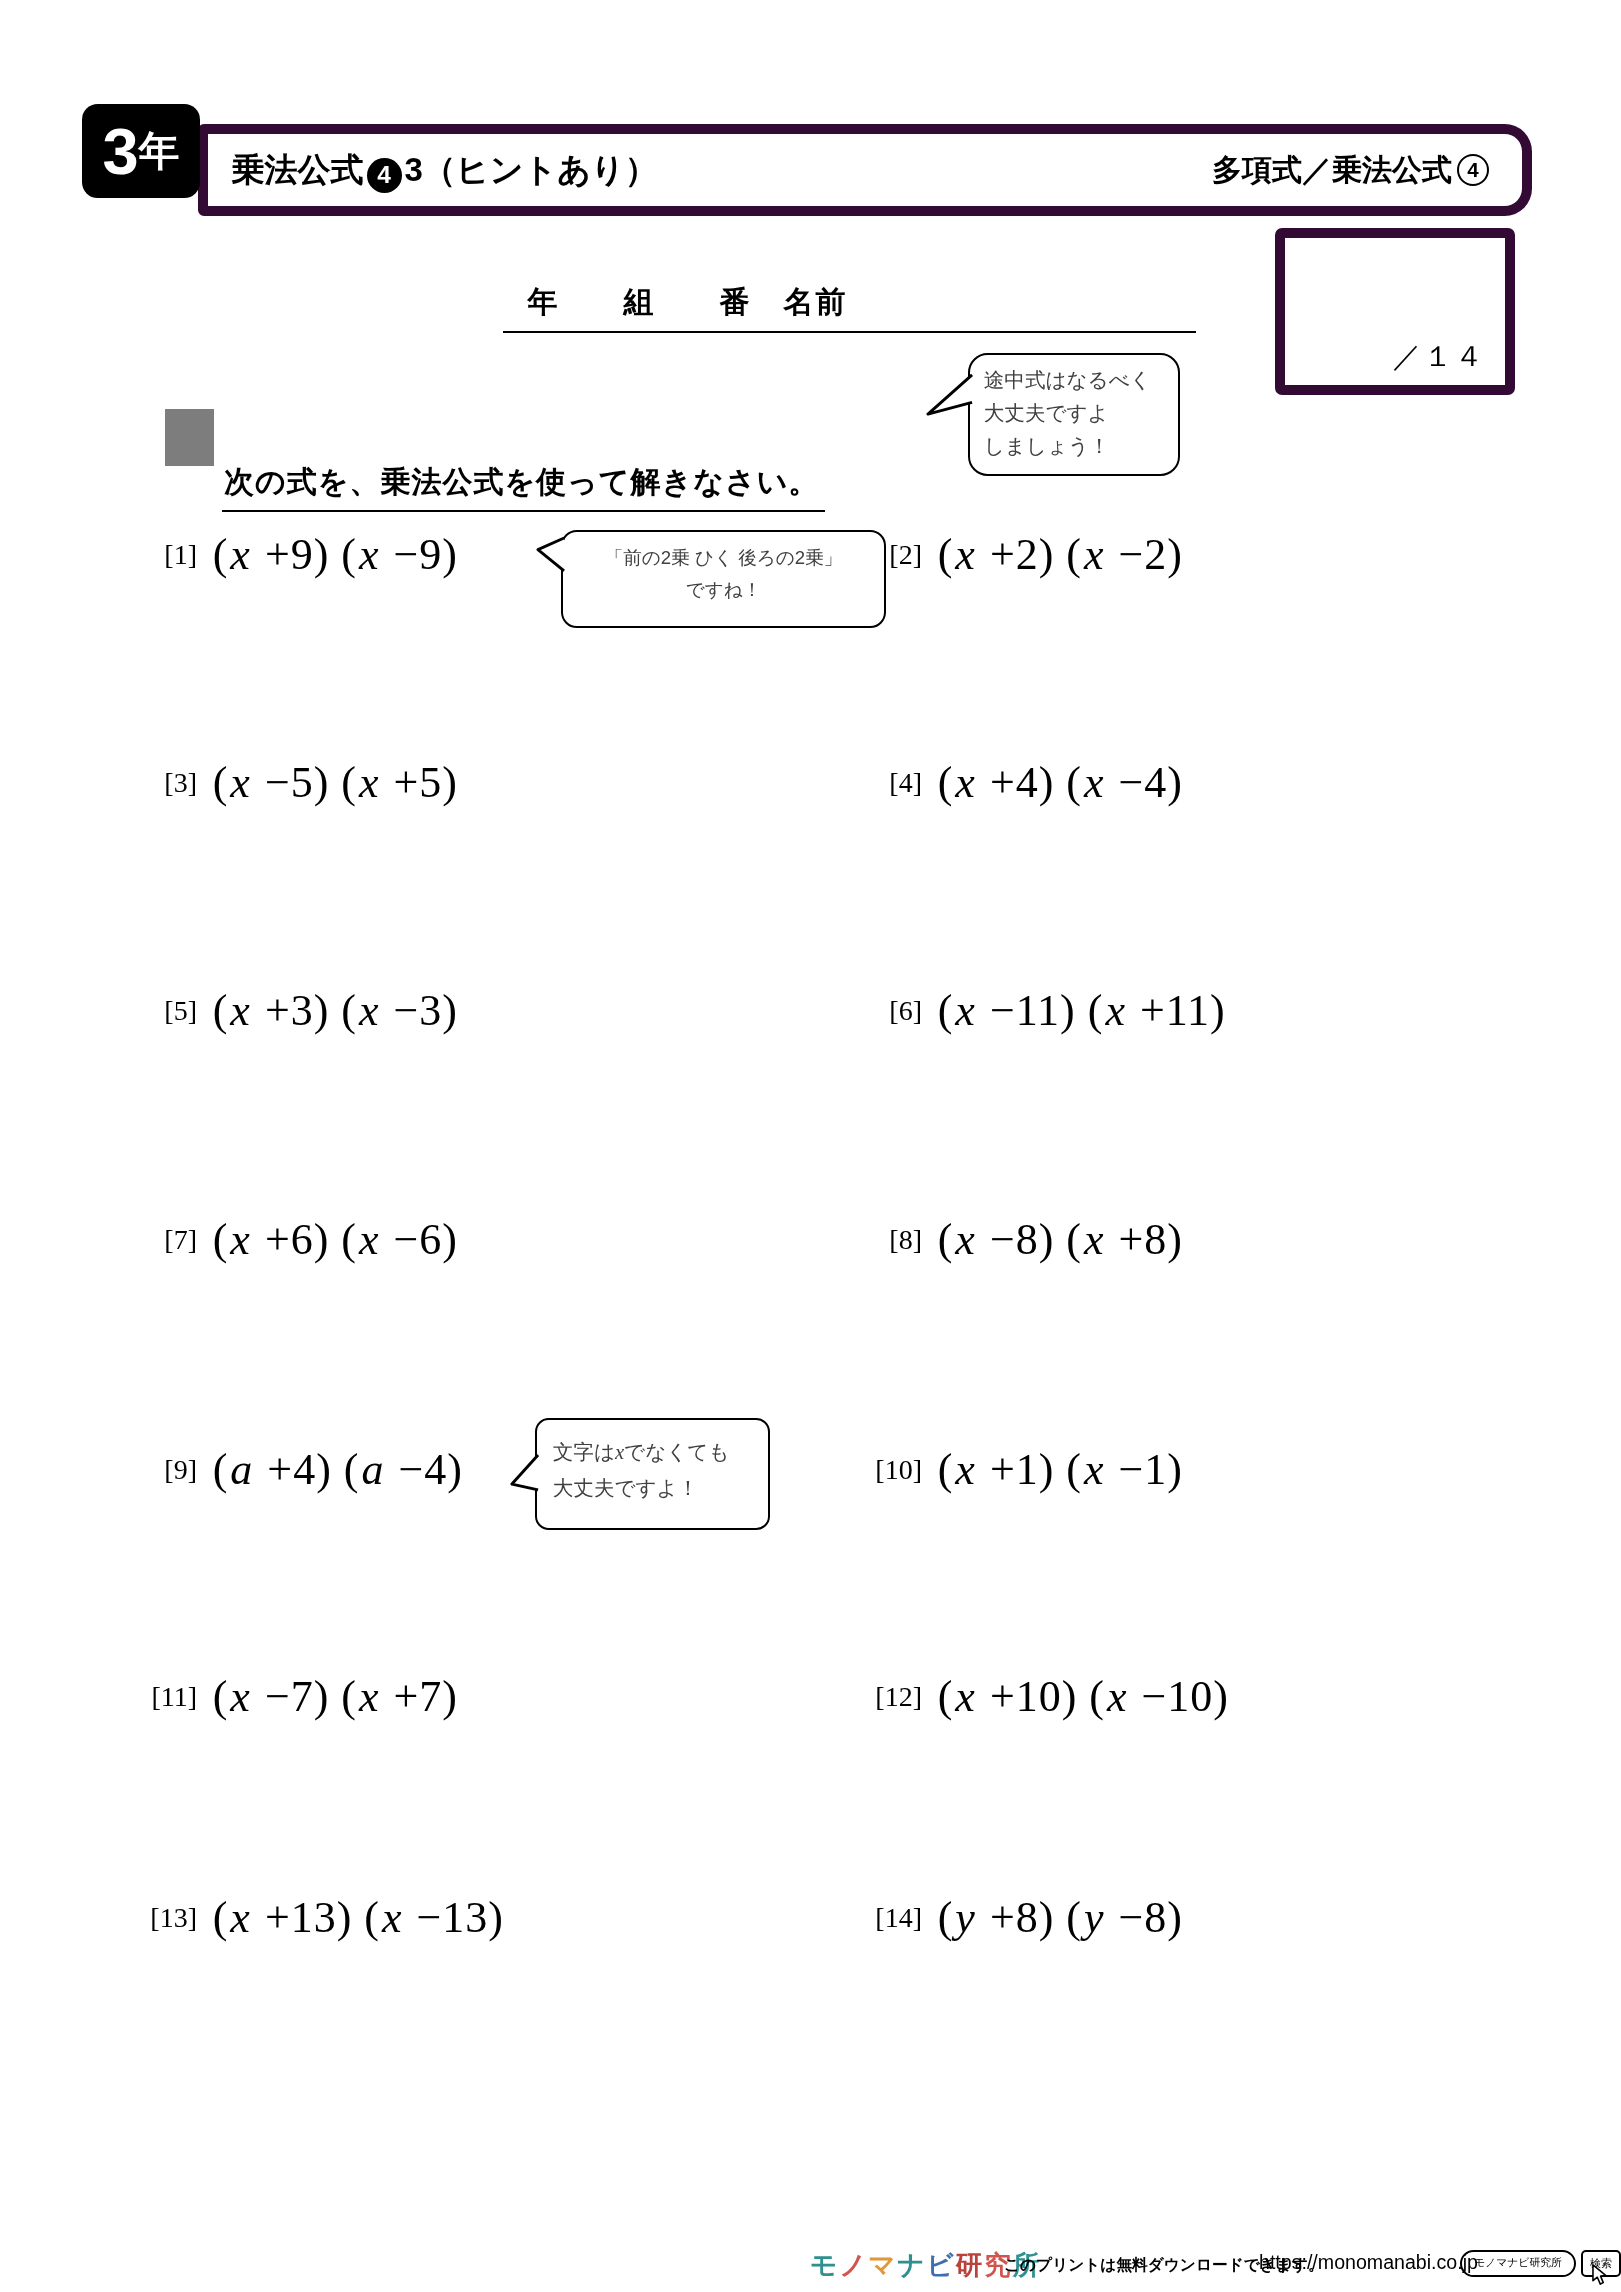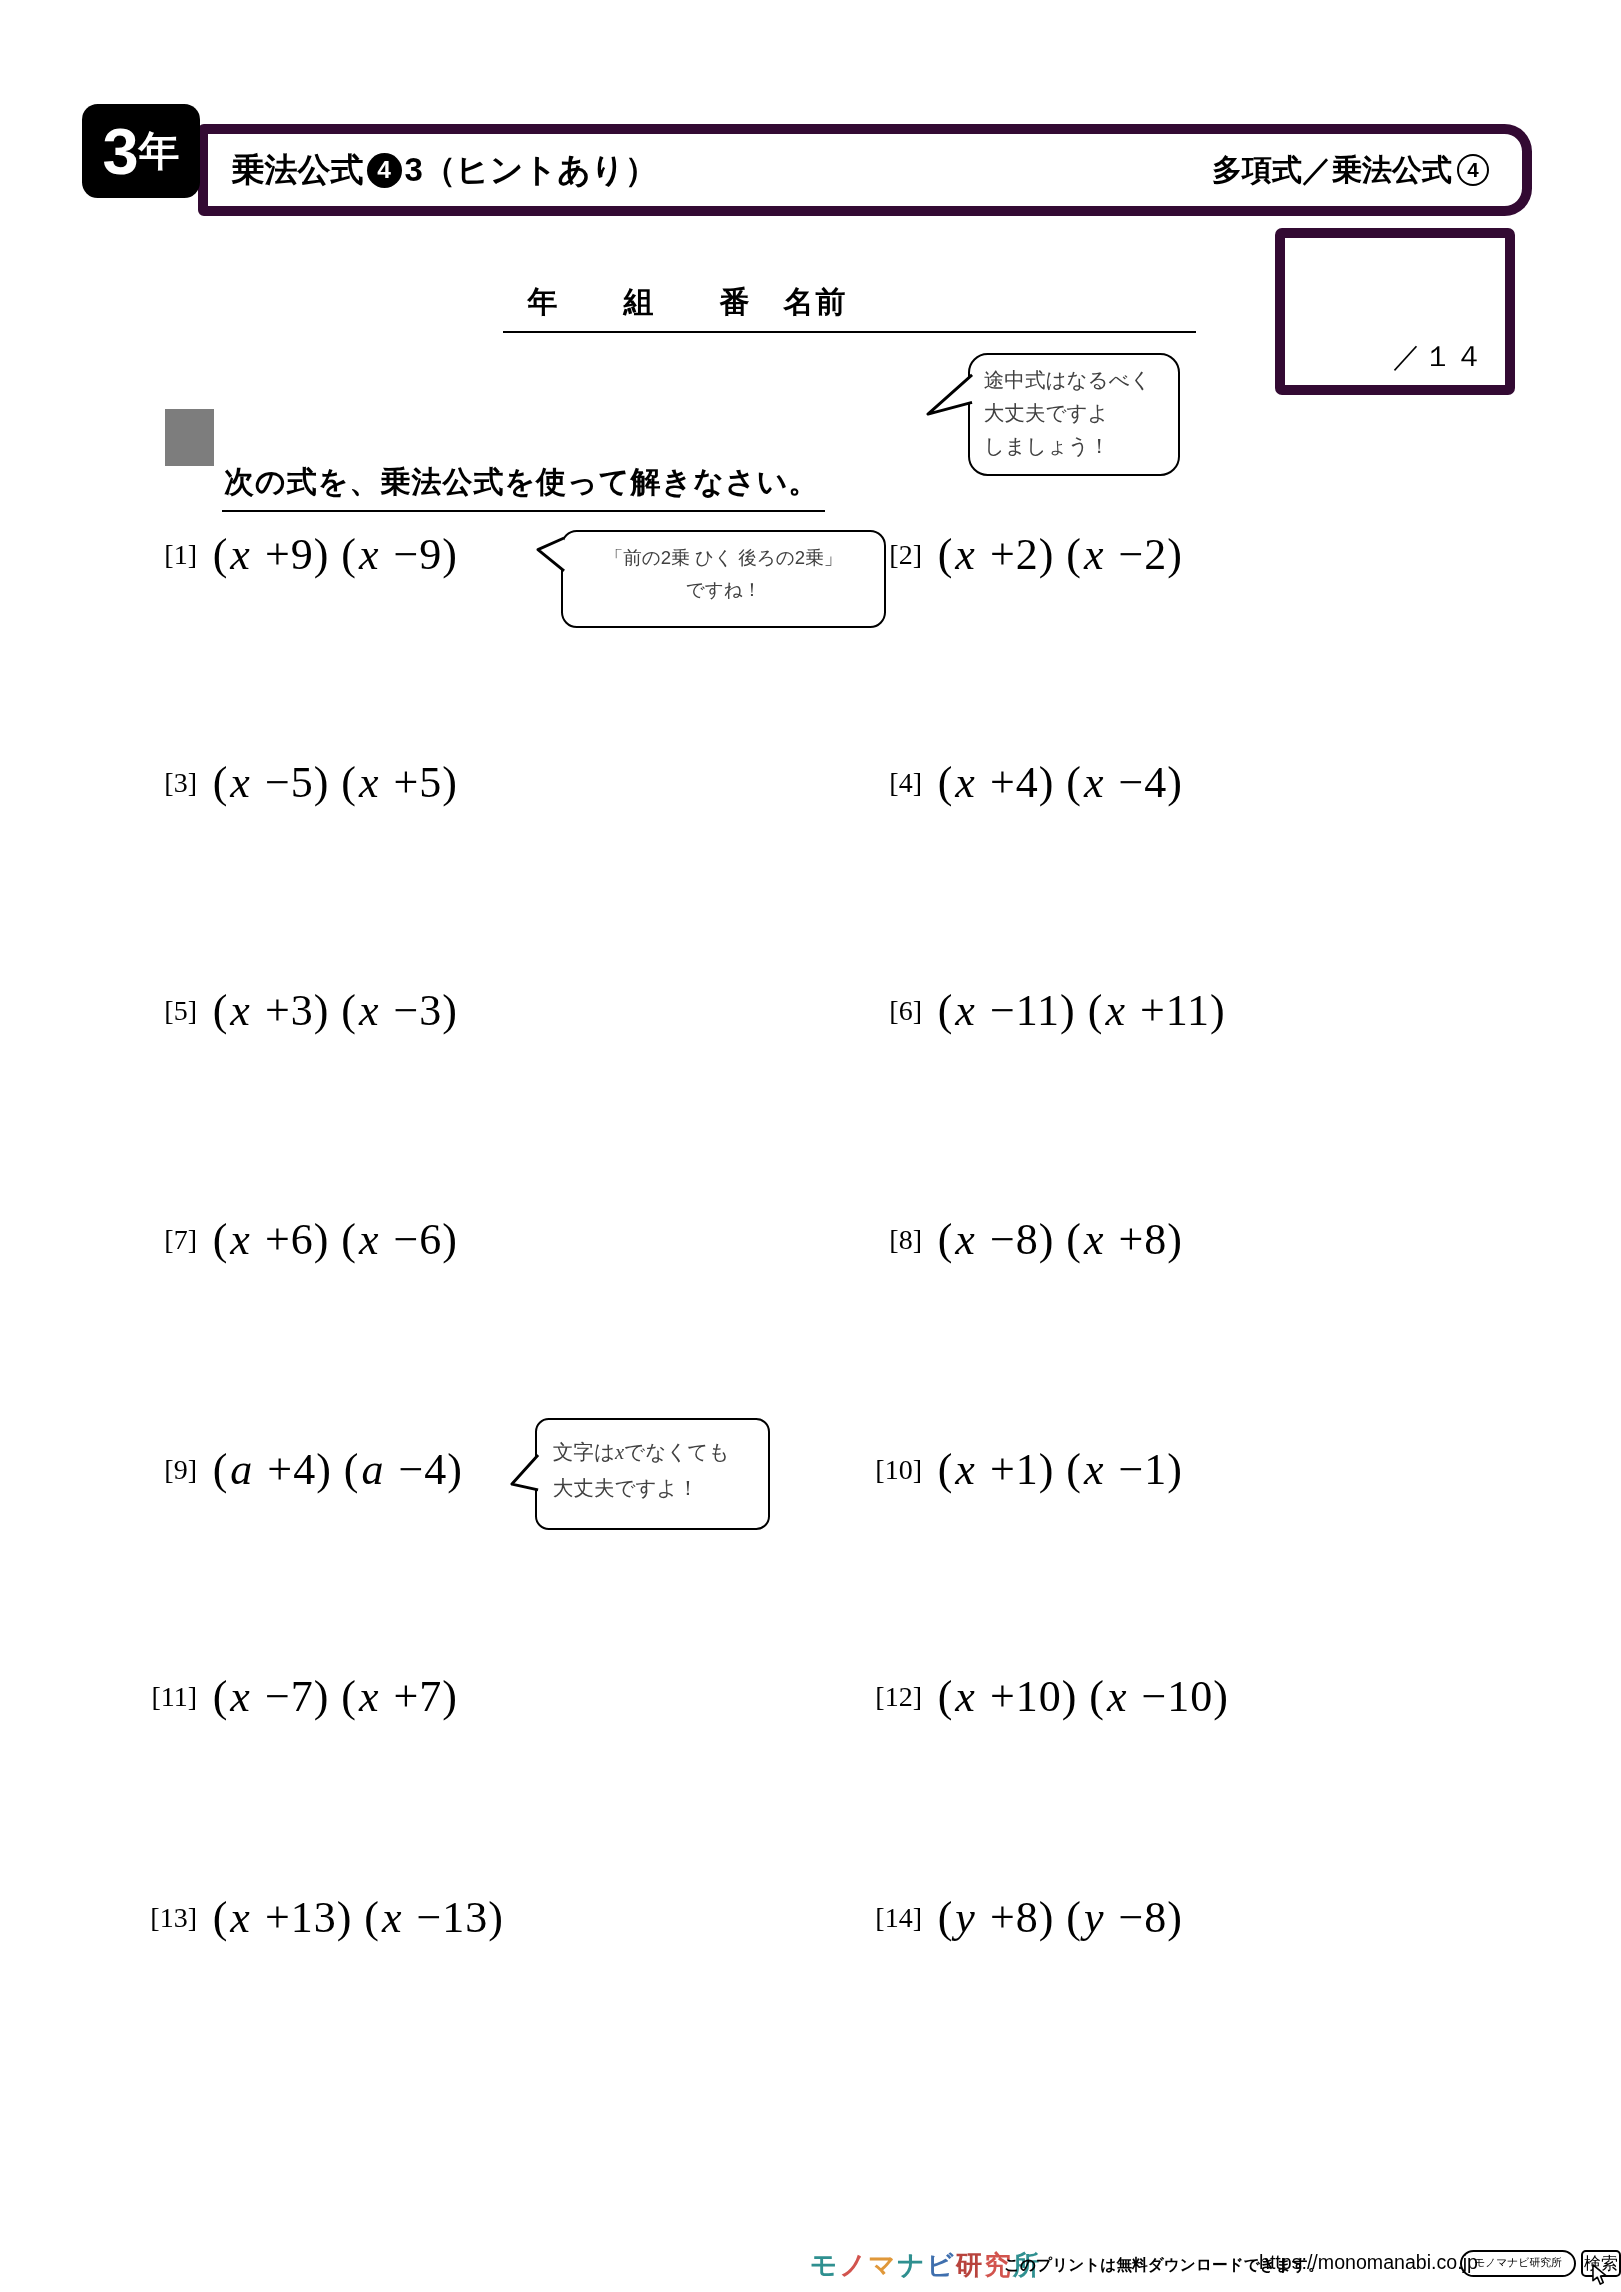--- a/index.html
+++ b/index.html
@@ -14,21 +14,21 @@
     background:#000;border-radius:15.7px;display:flex;align-items:center;justify-content:center;
     color:#fff;z-index:2;
   }
   .grade-badge .num{font-size:65px;font-weight:bold;line-height:1;}
   .grade-badge .suf{font-size:41px;font-weight:bold;line-height:1;}
   .header-bar{
     position:absolute;left:198px;top:124px;width:1334px;height:92px;box-sizing:border-box;
     border:10.8px solid #330a33;border-radius:5.9px 27.4px 27.4px 5.9px;
     display:flex;align-items:center;justify-content:space-between;padding:0 33px 0 23.5px;z-index:1;
   }
-  .page-title{font-size:33px;font-weight:bold;white-space:nowrap;display:flex;align-items:center;gap:2px;}
+  .page-title{font-size:33px;font-weight:bold;white-space:nowrap;display:flex;align-items:flex-end;gap:2px;}
   .unit-label{font-size:30px;font-weight:bold;white-space:nowrap;display:flex;align-items:center;gap:2px;margin-left:41px;}
   .circ-black{
     display:inline-flex;align-items:center;justify-content:center;
     width:35px;height:35px;border-radius:50%;background:#000;color:#fff;
     font-size:24.5px;font-weight:bold;margin:0 1px;
   }
   .circ-open{
     display:inline-flex;align-items:center;justify-content:center;
     width:28px;height:28px;border-radius:50%;border:2.9px solid #000;color:#000;
     font-size:20.6px;font-weight:bold;margin-left:2.9px;
@@ -77,21 +77,21 @@
   .footer-note{position:absolute;left:1004px;top:2255px;font-size:15.7px;font-weight:bold;white-space:nowrap;}
   .footer-url{position:absolute;left:1259px;top:2251px;font-size:19.6px;white-space:nowrap;}
   .search-pill{
     position:absolute;left:1460px;top:2250px;width:116px;height:26.5px;box-sizing:border-box;
     border:2px solid #000;border-radius:13.7px;display:flex;align-items:center;justify-content:center;
     font-size:10.8px;white-space:nowrap;overflow:hidden;
   }
   .search-btn{
     position:absolute;left:1581px;top:2250px;width:40px;height:26.5px;box-sizing:border-box;
     border:2px solid #000;border-radius:4.9px;display:flex;align-items:center;justify-content:center;
-    font-size:17px;white-space:nowrap;
+    font-size:11px;white-space:nowrap;
   }
   .cursor-icon{position:absolute;left:1590px;top:2264px;z-index:4;}
 </style>
 </head>
 <body>
 
 <div class="page">
 
   <div class="grade-badge">
     <span class="num">3</span>

